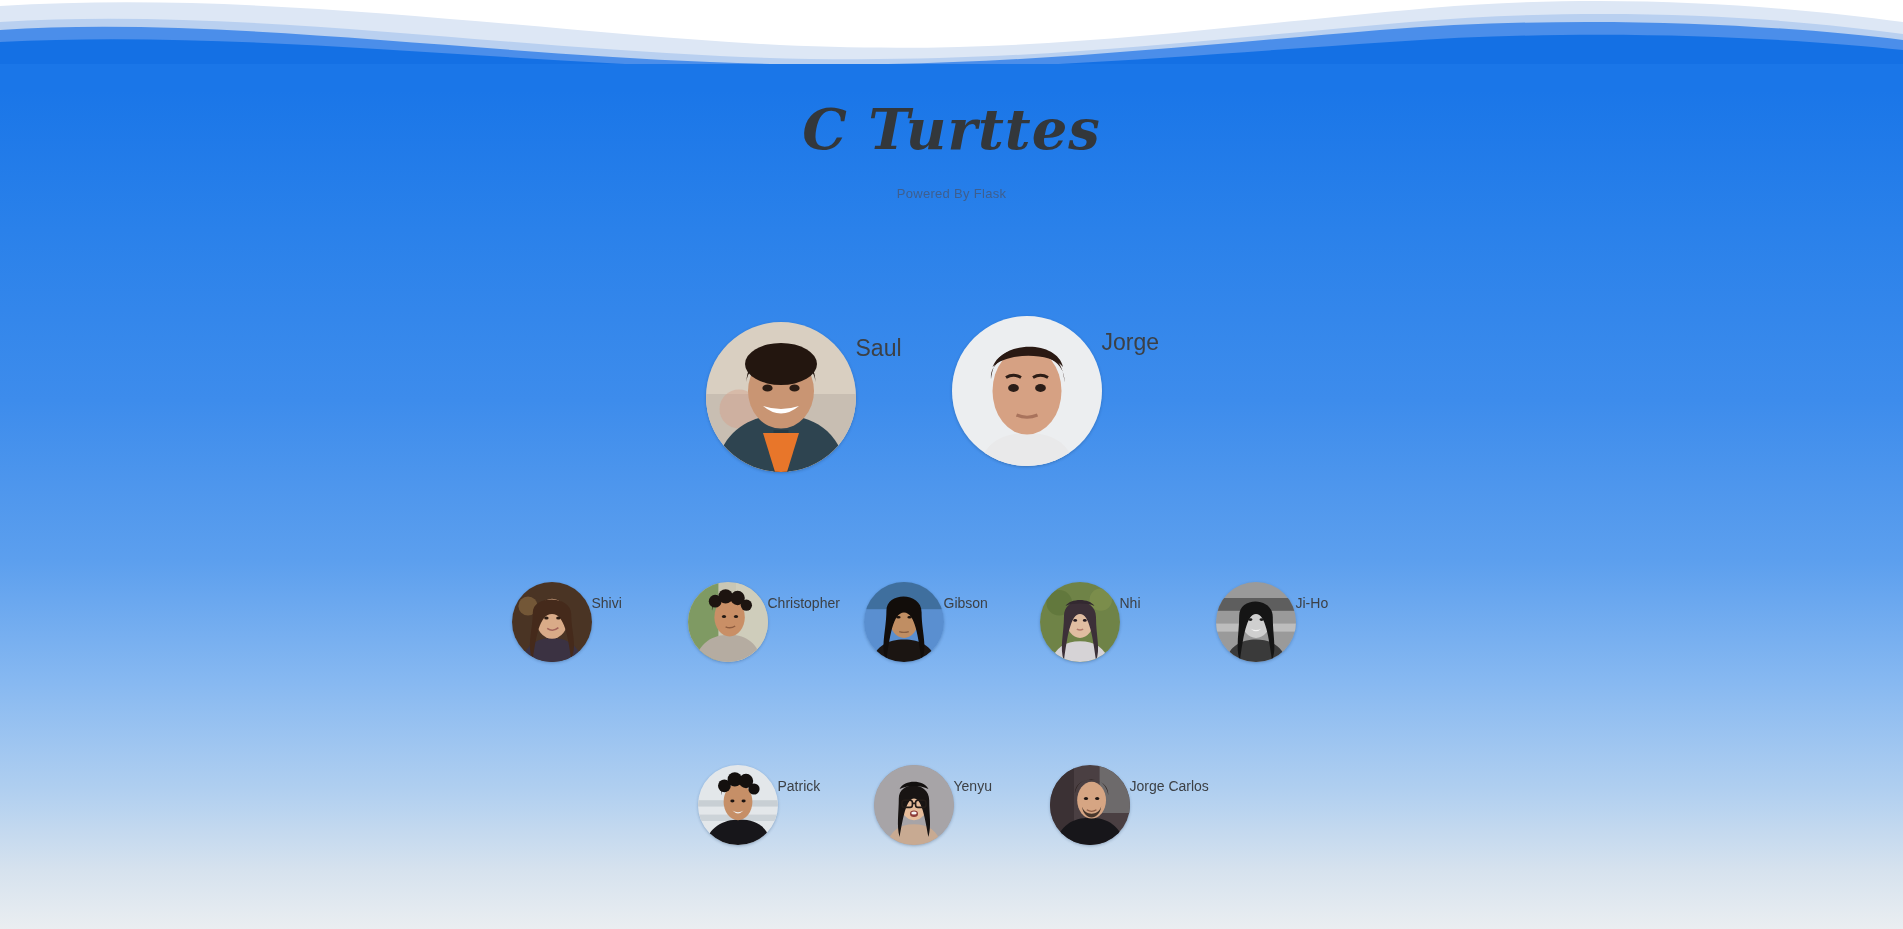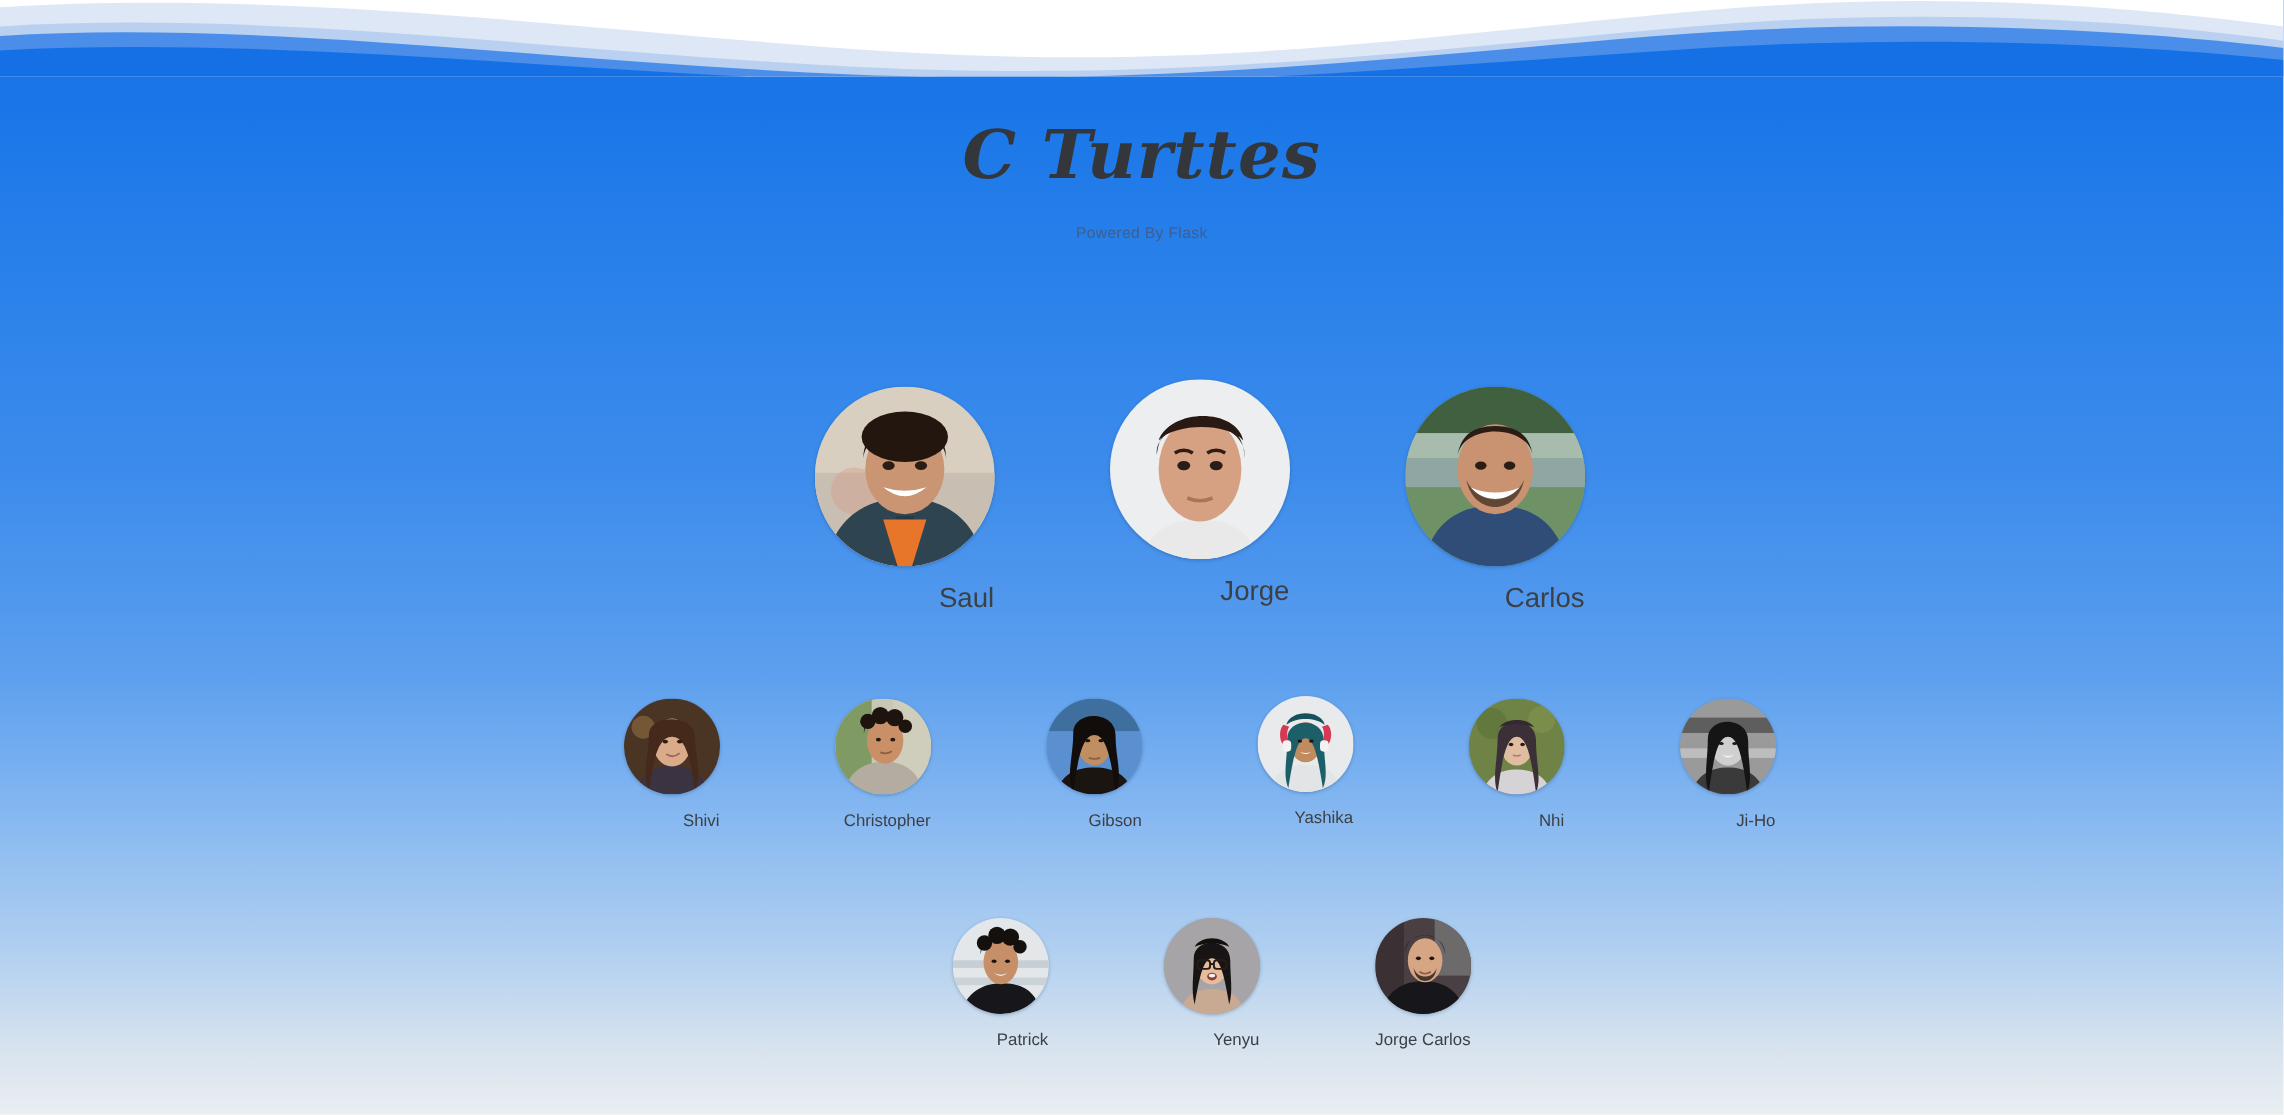--- a/index.html
+++ b/index.html
@@ -82,22 +82,22 @@
     justify-content: center;
     align-items: flex-start;
   }
 
   #row-leads    { top: 322px; }
   #row-team     { top: 582px; }
   #row-team-two { top: 765px; padding-left: 20px; }
 
   .member {
     display: flex;
-    flex-direction: column;
-    align-items: flex-end;
+    flex-direction: row;
+    align-items: flex-start;
     text-align: center;
   }
 
   
   #row-leads .member      { width: 246px; }
   #row-team .member       { width: 176px; }
   #row-team-two .member   { width: 176px; }
 
   .avatar {
     border-radius: 50%;
@@ -205,39 +205,20 @@
           <ellipse cx="41" cy="48" rx="3.6" ry="2.6" fill="#2a1d18"></ellipse>
           <ellipse cx="59" cy="48" rx="3.6" ry="2.6" fill="#2a1d18"></ellipse>
           <path d="M36,41 Q41,38 46,41" stroke="#2d1d16" stroke-width="2" fill="none"></path>
           <path d="M54,41 Q59,38 64,41" stroke="#2d1d16" stroke-width="2" fill="none"></path>
           <path d="M43,66 Q50,69 57,66" stroke="#a9735c" stroke-width="2" fill="none"></path>
         </svg>
       </div>
       <div class="member-name">Jorge</div>
     </div>
 
-    <div class="member shift-down">
-      <div class="avatar">
-        <svg viewBox="0 0 100 100" preserveAspectRatio="none">
-          <rect width="100" height="100" fill="#7fa58a"></rect>
-          <rect x="0" y="0" width="100" height="26" fill="#41603f"></rect>
-          <rect x="0" y="26" width="100" height="14" fill="#a8bcae"></rect>
-          <rect x="0" y="40" width="100" height="16" fill="#8fa6a2"></rect>
-          <rect x="0" y="56" width="100" height="44" fill="#6e9266"></rect>
-          <path d="M10,100 C14,76 30,66 50,66 C70,66 86,76 90,100 Z" fill="#2f4d76"></path>
-          <ellipse cx="50" cy="46" rx="21" ry="25" fill="#c99270"></ellipse>
-          <path d="M29,40 C30,20 70,20 71,40 C70,28 63,22 50,22 C37,22 30,28 29,40 Z" fill="#2b1d14"></path>
-          <ellipse cx="42" cy="44" rx="3.2" ry="2.3" fill="#2b1d14"></ellipse>
-          <ellipse cx="58" cy="44" rx="3.2" ry="2.3" fill="#2b1d14"></ellipse>
-          <path d="M36,56 Q50,70 64,56 Q50,62 36,56 Z" fill="#ffffff"></path>
-          <path d="M34,52 C40,66 60,66 66,52 C62,72 38,72 34,52 Z" fill="#2b1d14" opacity="0.65"></path>
-        </svg>
-      </div>
-      <div class="member-name">Carlos</div>
-    </div>
 
   </div>
 
   <div class="member-row" id="row-team">
 
     <div class="member">
       <div class="avatar">
         <svg viewBox="0 0 100 100" preserveAspectRatio="none">
           <rect width="100" height="100" fill="#4a3424"></rect>
           <circle cx="20" cy="30" r="12" fill="#9b7a4a" opacity="0.5"></circle>
@@ -283,39 +264,20 @@
           <ellipse cx="50" cy="46" rx="18" ry="24" fill="#c08e63"></ellipse>
           <path d="M28,36 C28,12 72,12 72,38 C72,62 80,82 72,98 C68,70 64,38 50,38 C36,38 32,70 28,98 C20,82 28,60 28,36 Z" fill="#120d0a"></path>
           <ellipse cx="43" cy="44" rx="2.8" ry="1.6" fill="#1a120d"></ellipse>
           <ellipse cx="57" cy="44" rx="2.8" ry="1.6" fill="#1a120d"></ellipse>
           <path d="M44,62 Q50,64 56,62" stroke="#8a5f40" stroke-width="1.8" fill="none"></path>
         </svg>
       </div>
       <div class="member-name">Gibson</div>
     </div>
 
-    <div class="member nudge">
-      <div class="avatar">
-        <svg viewBox="0 0 100 100" preserveAspectRatio="none">
-          <rect width="100" height="100" fill="#e9eaec"></rect>
-          <path d="M12,100 C16,80 30,72 50,72 C70,72 84,80 88,100 Z" fill="#e3e4e6"></path>
-          <ellipse cx="50" cy="48" rx="17" ry="21" fill="#c08b5f"></ellipse>
-          <path d="M31,44 C31,22 69,22 69,46 C69,68 74,82 68,96 C64,72 60,44 50,44 C40,44 36,72 32,96 C26,82 31,66 31,44 Z" fill="#1d5f69"></path>
-          <path d="M30,30 C34,14 66,14 70,30 C60,22 40,22 30,30 Z" fill="#17525c"></path>
-          <path d="M27,30 C22,34 22,48 28,52 L34,50 C30,44 30,36 33,32 Z" fill="#d63a52"></path>
-          <path d="M73,30 C78,34 78,48 72,52 L66,50 C70,44 70,36 67,32 Z" fill="#d63a52"></path>
-          <rect x="26" y="46" width="9" height="12" rx="4" fill="#f2f2f3"></rect>
-          <rect x="65" y="46" width="9" height="12" rx="4" fill="#f2f2f3"></rect>
-          <ellipse cx="44" cy="47" rx="2.4" ry="1.8" fill="#1d140e"></ellipse>
-          <ellipse cx="56" cy="47" rx="2.4" ry="1.8" fill="#1d140e"></ellipse>
-          <path d="M44,58 Q50,63 56,58 Q50,61 44,58 Z" fill="#ffffff"></path>
-        </svg>
-      </div>
-      <div class="member-name">Yashika</div>
-    </div>
 
     <div class="member">
       <div class="avatar">
         <svg viewBox="0 0 100 100" preserveAspectRatio="none">
           <rect width="100" height="100" fill="#6f8347"></rect>
           <circle cx="24" cy="26" r="16" fill="#5d7339" opacity="0.7"></circle>
           <circle cx="76" cy="22" r="14" fill="#83944f" opacity="0.6"></circle>
           <path d="M14,100 C18,82 32,74 50,74 C68,74 82,82 86,100 Z" fill="#d6d3d6"></path>
           <ellipse cx="50" cy="48" rx="17" ry="22" fill="#e0bda1"></ellipse>
           <path d="M30,42 C30,18 70,18 70,44 C70,68 76,84 70,98 C66,70 62,40 50,40 C38,40 34,70 30,98 C24,84 30,64 30,42 Z" fill="#3c3038"></path>

